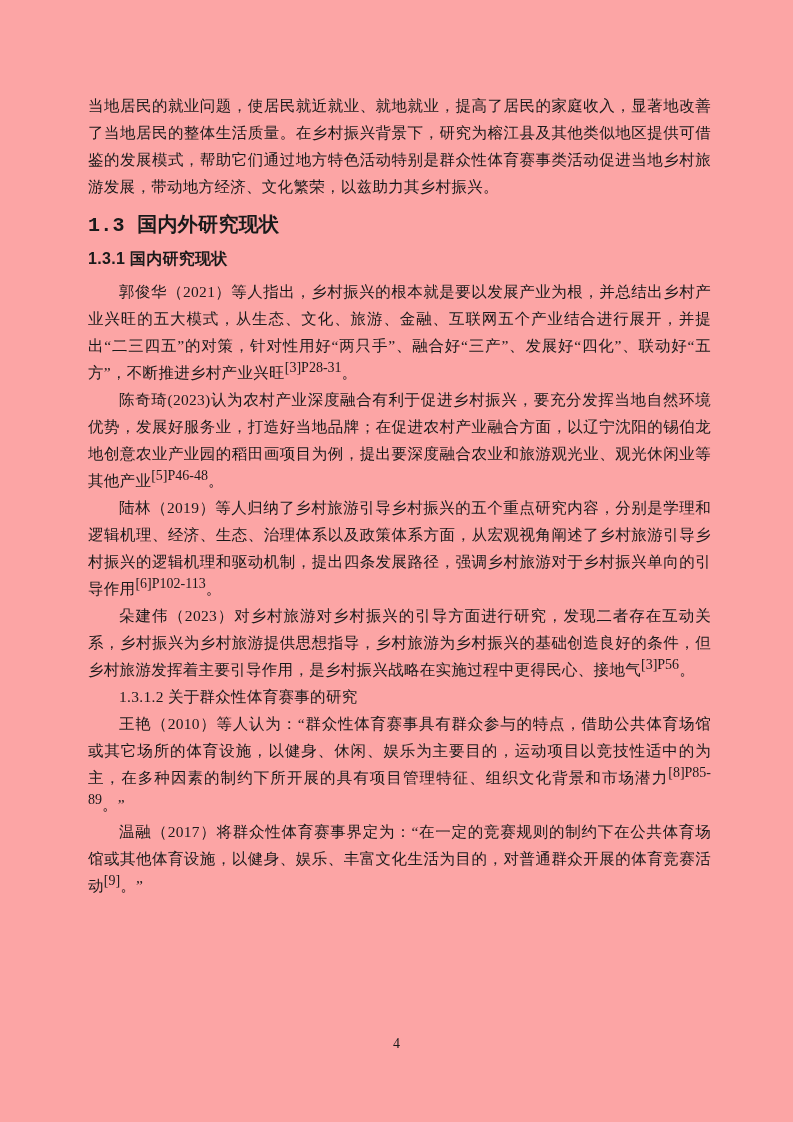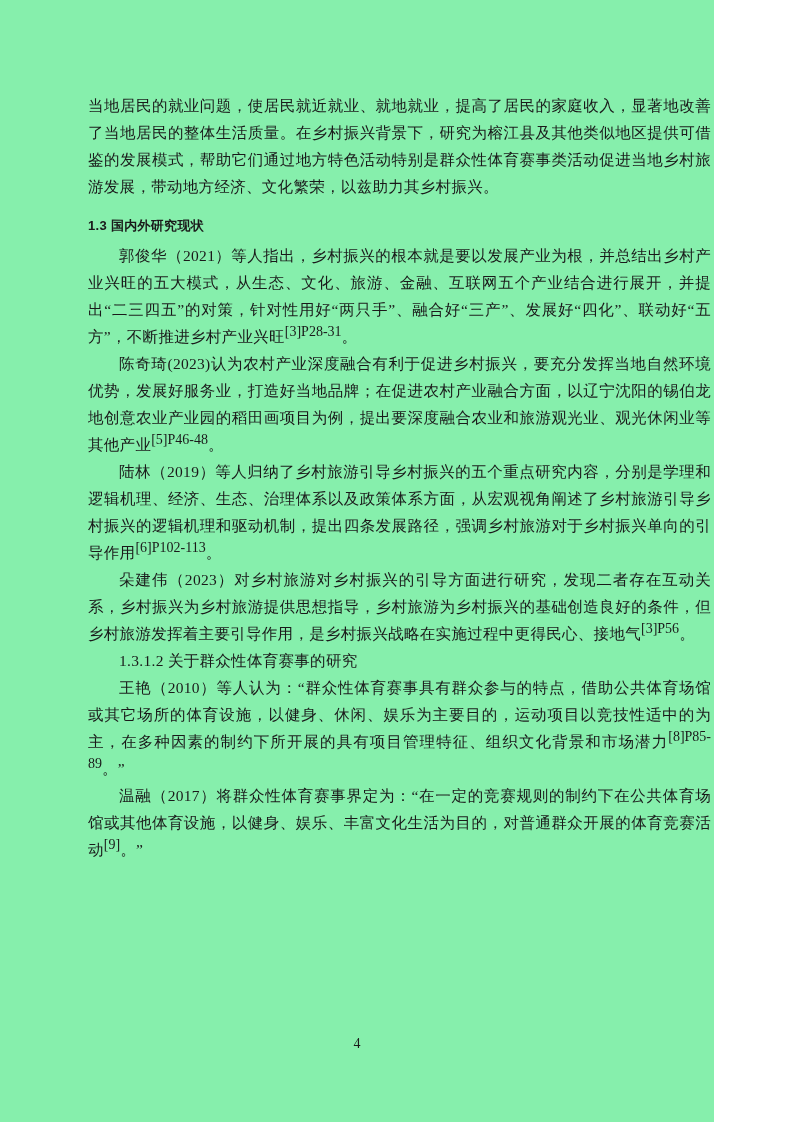--- a/index.html
+++ b/index.html
@@ -2,23 +2,23 @@
 <html><head>
 <meta charset="utf-8">
 <style>
   html, body {
     margin: 0;
     padding: 0;
     background: #ffffff;
   }
   .page {
     position: relative;
-    width: 714px;
+    width: 793px;
     height: 1122px;
-    background: #86efac;
+    background: #fca5a5;
     overflow: hidden;
     font-family: "Liberation Serif", "DejaVu Serif", serif;
     color: #1a1a1a;
   }
   .content {
     position: absolute;
     left: 88px;
     top: 92px;
     width: 623px;
   }
@@ -27,24 +27,24 @@
     font-size: 15.5px;
     line-height: 27px;
     text-align: justify;
     letter-spacing: 0.3px;
   }
   p.indent {
     text-indent: 2em;
   }
   .h13 {
     margin: 9px 0 0 0;
-    font-size: 13px;
+    font-size: 20px;
     line-height: 33px;
     font-weight: 700;
-    font-family: Liberation Sans, sans-serif;
+    font-family: Liberation Mono, monospace;
     letter-spacing: 0.3px;
   }
   .h131 {
     margin: 0 0 3px 0;
     font-size: 16px;
     line-height: 33px;
     font-weight: 700;
     font-family: "Liberation Sans", "DejaVu Sans", sans-serif;
     letter-spacing: 0.3px;
   }
@@ -68,20 +68,21 @@
 </head>
 <body>
 
 <div class="page">
   <div class="content">
 
     <p class="body">当地居民的就业问题，使居民就近就业、就地就业，提高了居民的家庭收入，显著地改善了当地居民的整体生活质量。在乡村振兴背景下，研究为榕江县及其他类似地区提供可借鉴的发展模式，帮助它们通过地方特色活动特别是群众性体育赛事类活动促进当地乡村旅游发展，带动地方经济、文化繁荣，以兹助力其乡村振兴。</p>
 
     <h2 class="h13">1.3 国内外研究现状</h2>
 
+    <h3 class="h131">1.3.1 国内研究现状</h3>
 
 
     <p class="body indent"><span>郭俊华（2021）等人指出，乡村振兴的根本就是要以发展产业为根，并总结出乡村产业兴旺的五大模式，从生态、文化、旅游、金融、互联网五个产业结合进行展开，并提出“二三四五”的对策，针对性用好“两只手”、融合好“三产”、发展好“四化”、联动好“五方”，不断推进乡村产业兴旺</span><sup class="cite">[3]P28-31</sup><span>。</span></p>
 
 
     <p class="body indent"><span>陈奇琦(2023)认为农村产业深度融合有利于促进乡村振兴，要充分发挥当地自然环境优势，发展好服务业，打造好当地品牌；在促进农村产业融合方面，以辽宁沈阳的锡伯龙地创意农业产业园的稻田画项目为例，提出要深度融合农业和旅游观光业、观光休闲业等其他产业</span><sup class="cite">[5]P46-48</sup><span>。</span></p>
 
     <p class="body indent"><span>陆林（2019）等人归纳了乡村旅游引导乡村振兴的五个重点研究内容，分别是学理和逻辑机理、经济、生态、治理体系以及政策体系方面，从宏观视角阐述了乡村旅游引导乡村振兴的逻辑机理和驱动机制，提出四条发展路径，强调乡村旅游对于乡村振兴单向的引导作用</span><sup class="cite">[6]P102-113</sup><span>。</span></p>
 
     <p class="body indent"><span>朵建伟（2023）对乡村旅游对乡村振兴的引导方面进行研究，发现二者存在互动关系，乡村振兴为乡村旅游提供思想指导，乡村旅游为乡村振兴的基础创造良好的条件，但乡村旅游发挥着主要引导作用，是乡村振兴战略在实施过程中更得民心、接地气</span><sup class="cite">[3]P56</sup><span>。</span></p>

